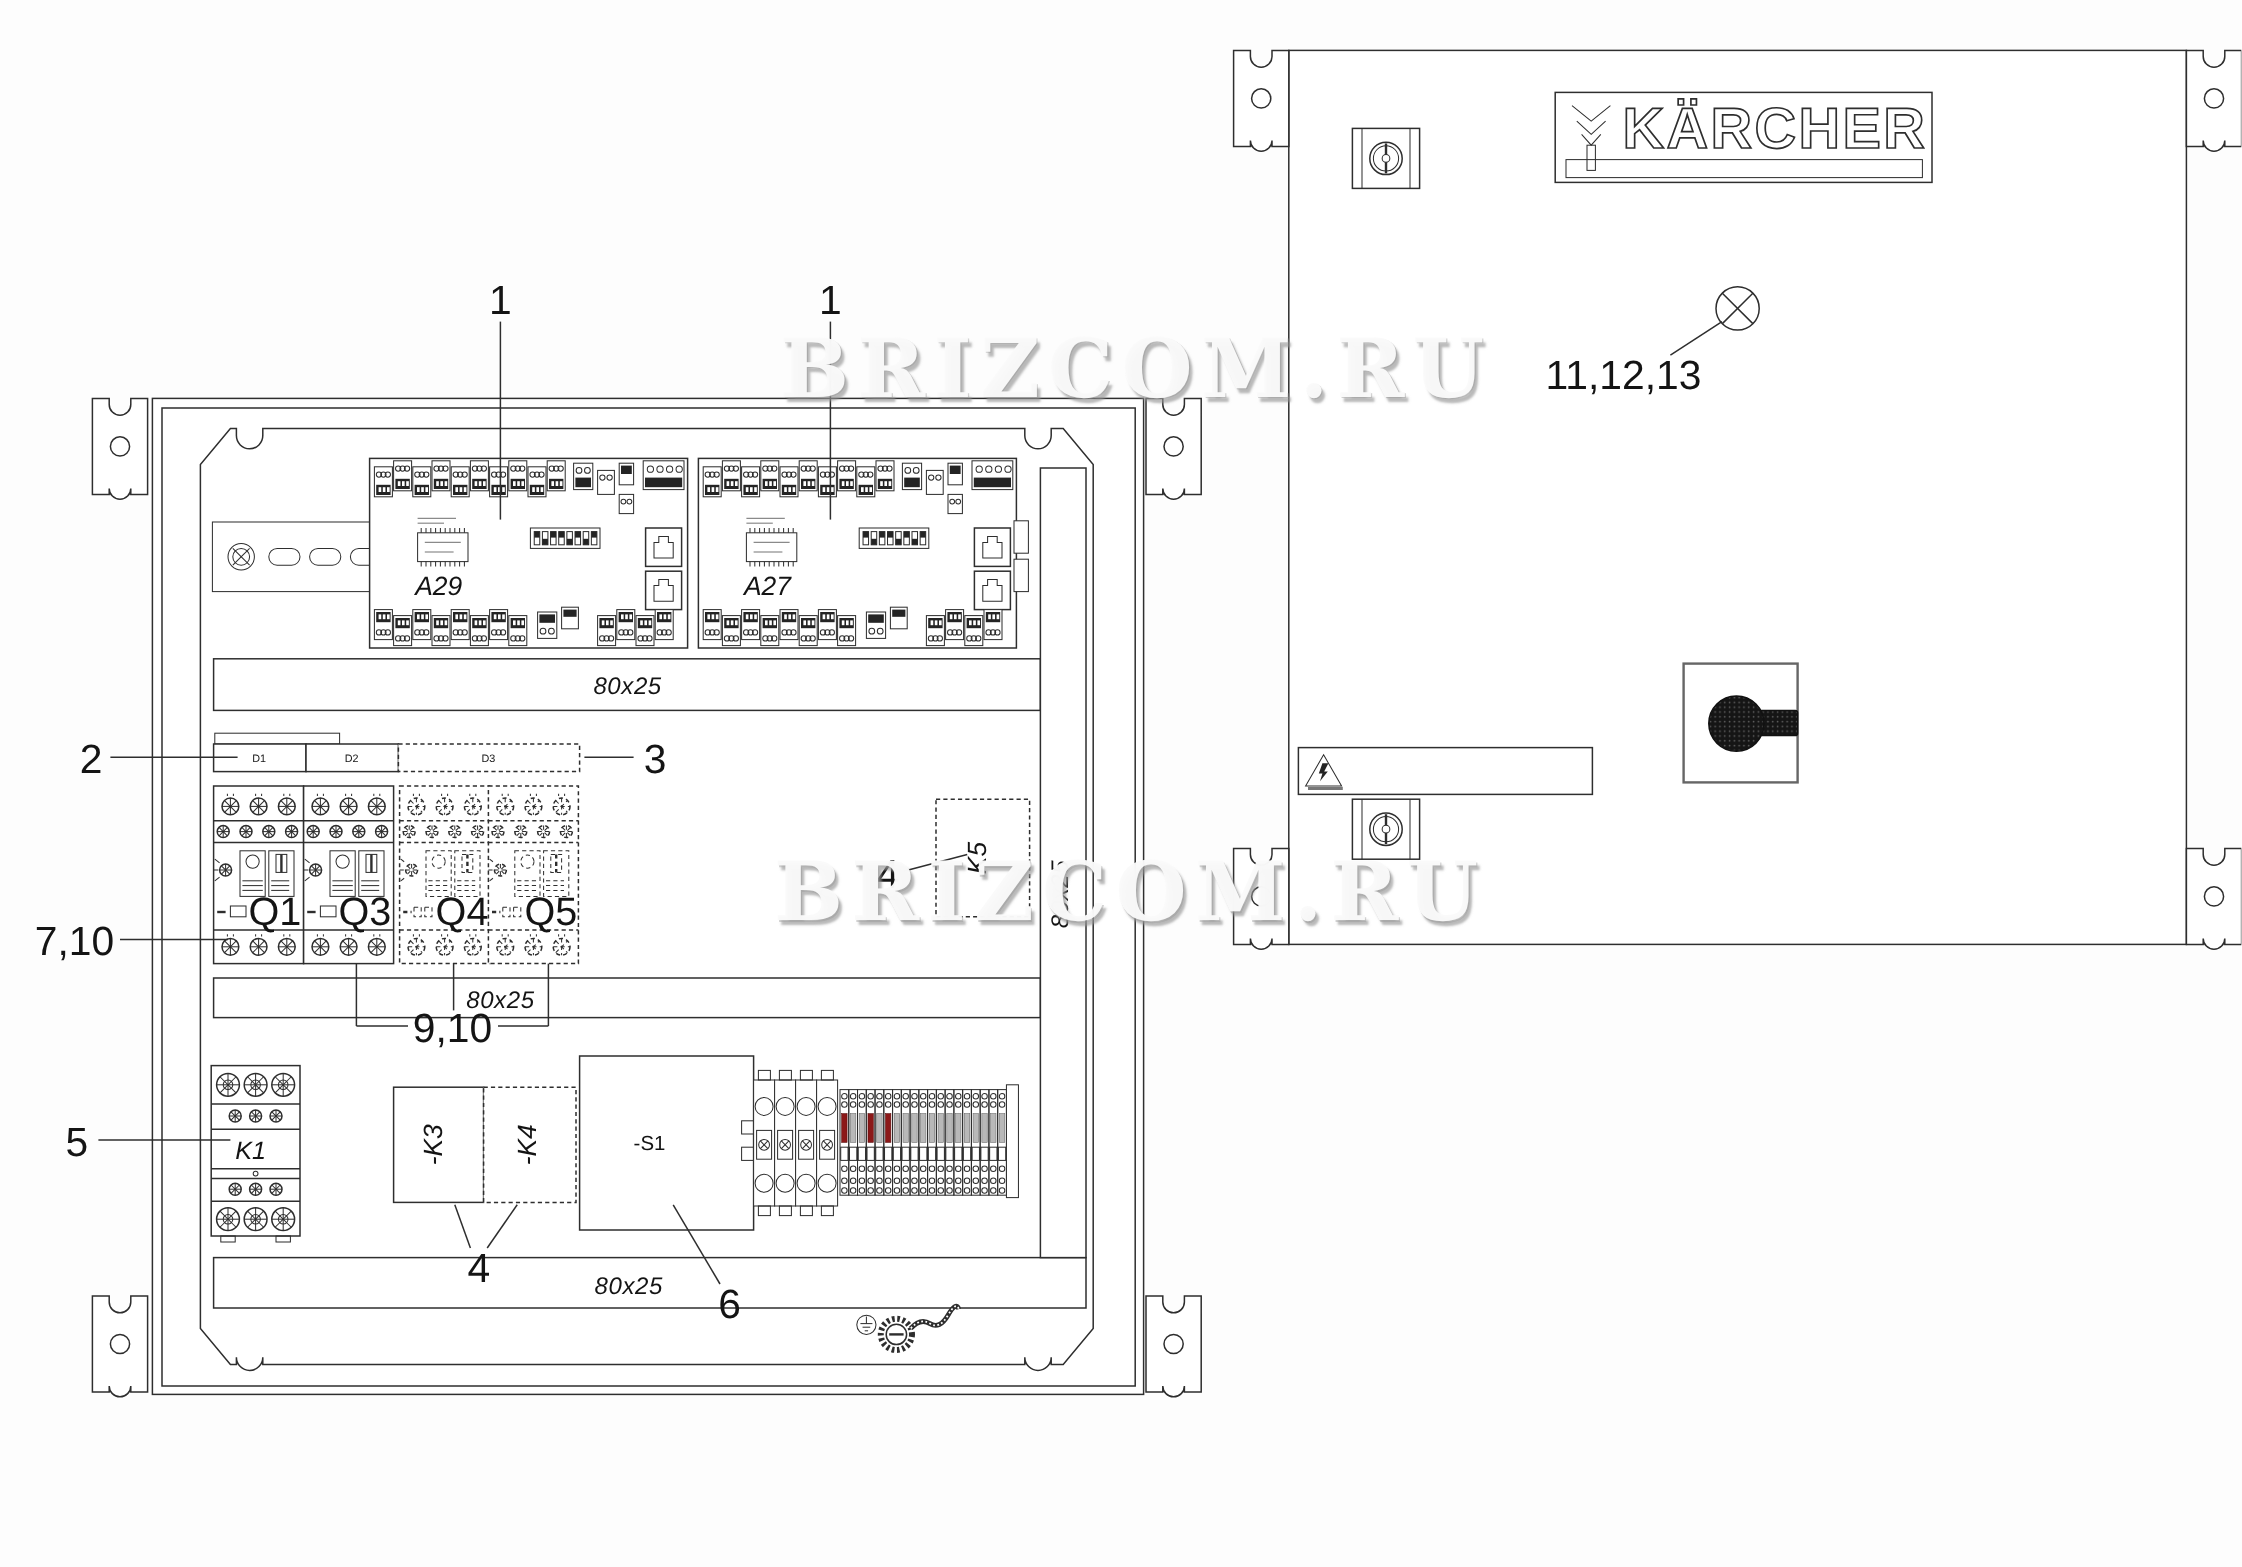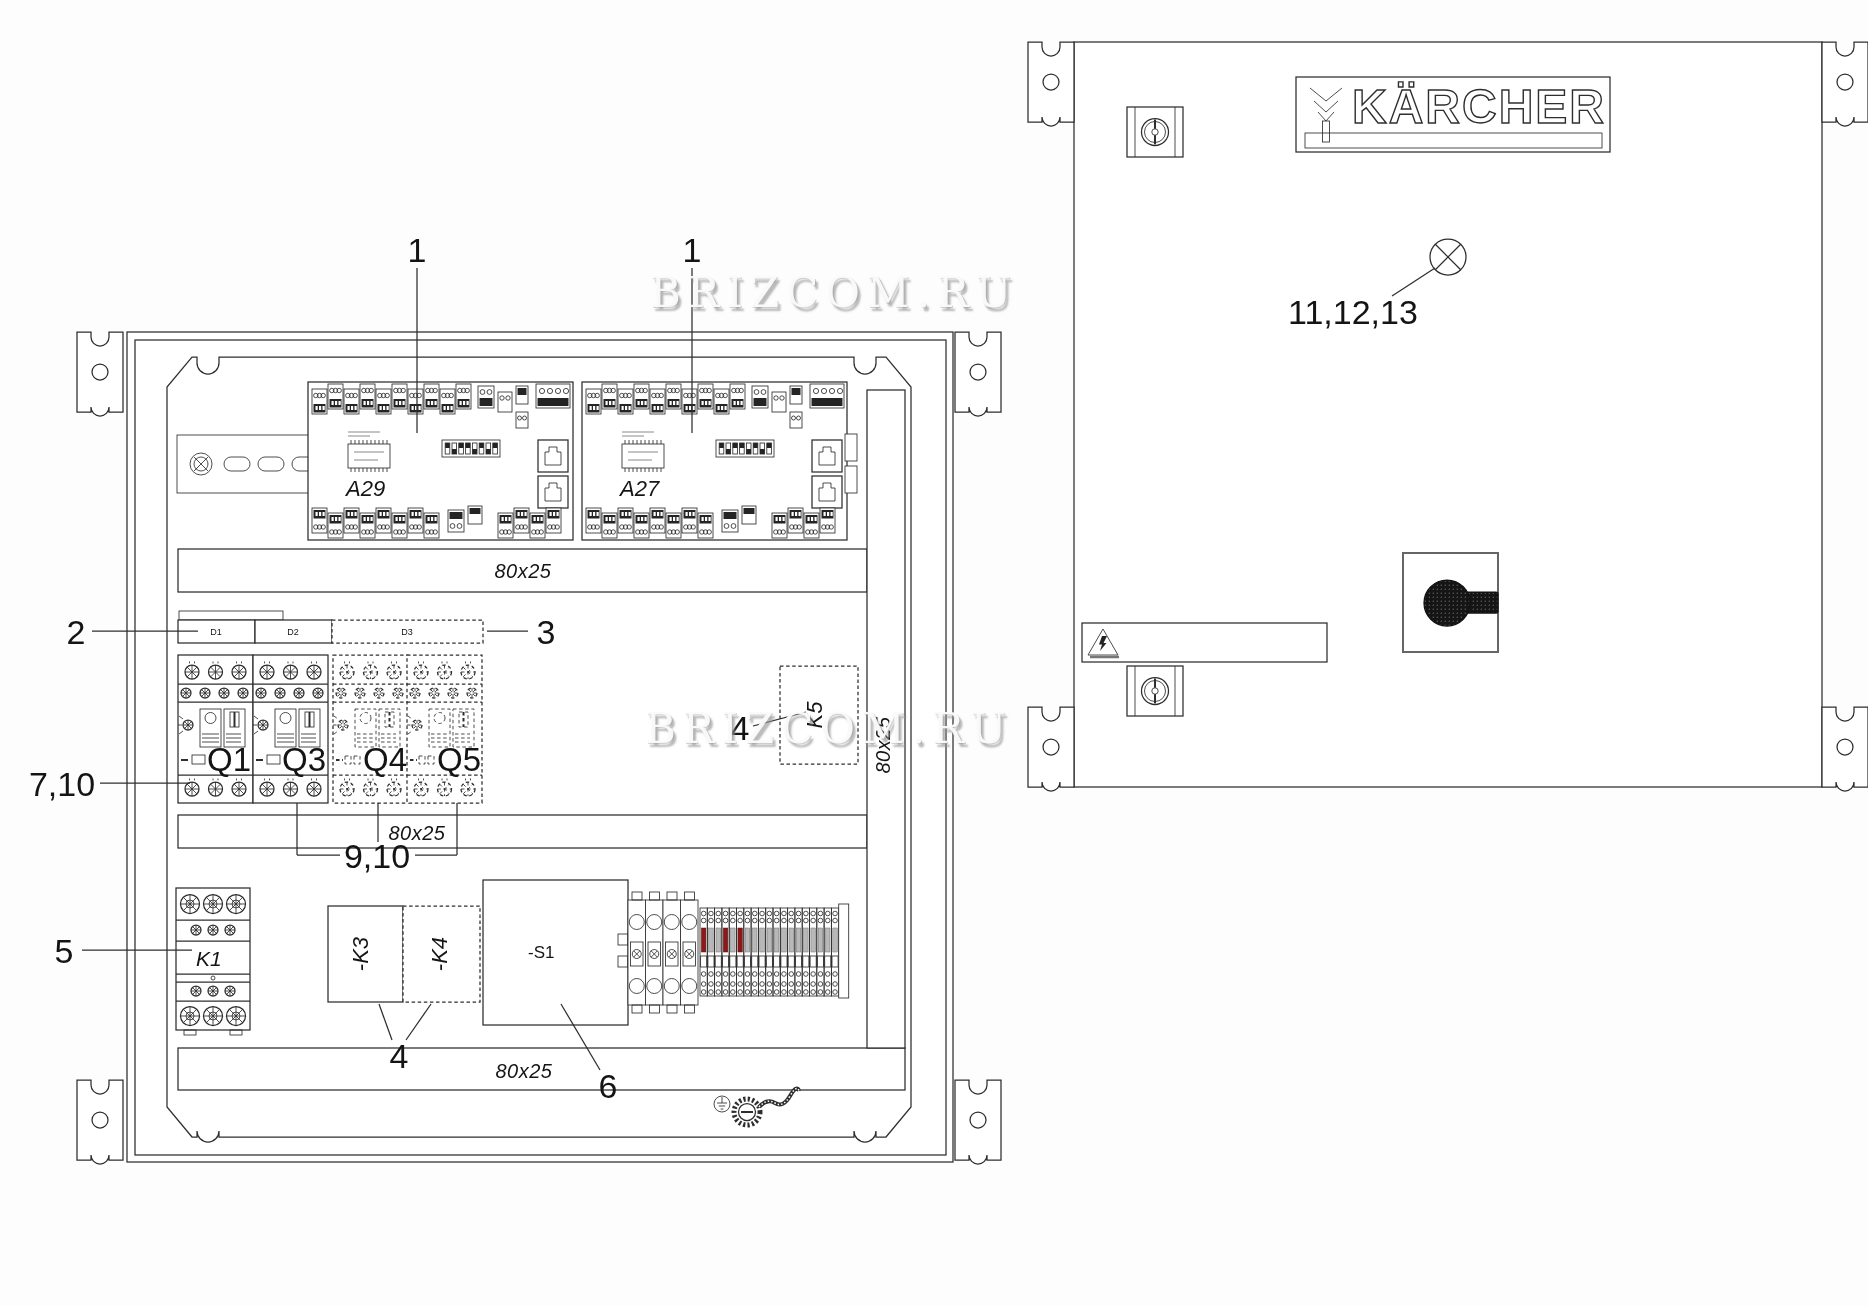--- a/index.html
+++ b/index.html
@@ -23,21 +23,21 @@
   #cv text{font-family:"Liberation Sans",sans-serif;fill:#141414;stroke:none;}
   #cv .co{font-size:34px;font-weight:500;}
   #cv .ql{font-size:33px;font-weight:500;}
   #cv .comp{font-style:italic;font-size:22px;}
   #cv .comp2{font-style:italic;font-size:21px;}
   #cv .rl{font-style:italic;font-size:20px;letter-spacing:.5px;}
   #cv .dl{font-size:9px;}
   #cv .s1t{font-size:17px;}
   #cv .brand{font-size:48px;font-weight:700;letter-spacing:2px;fill:#fff;stroke:#2e2e2e;stroke-width:1.4px;}
   
-  .wm{position:absolute;font-family:"DejaVu Serif",serif;font-weight:400;font-size:42px;
+  .wm{position:absolute;font-family:"DejaVu Serif",serif;font-weight:700;font-size:68px;
       letter-spacing:7px;color:rgba(250,250,250,.97);
       text-shadow:3px 4px 2px rgba(148,148,148,.66),1px 1px 0 rgba(160,160,160,.45);
       white-space:nowrap;pointer-events:none;}
   #wm1{left:650px;top:268px;}
   #wm2{left:645px;top:704px;}
 </style>
 </head>
 <body>
 
 <div id="stage">

